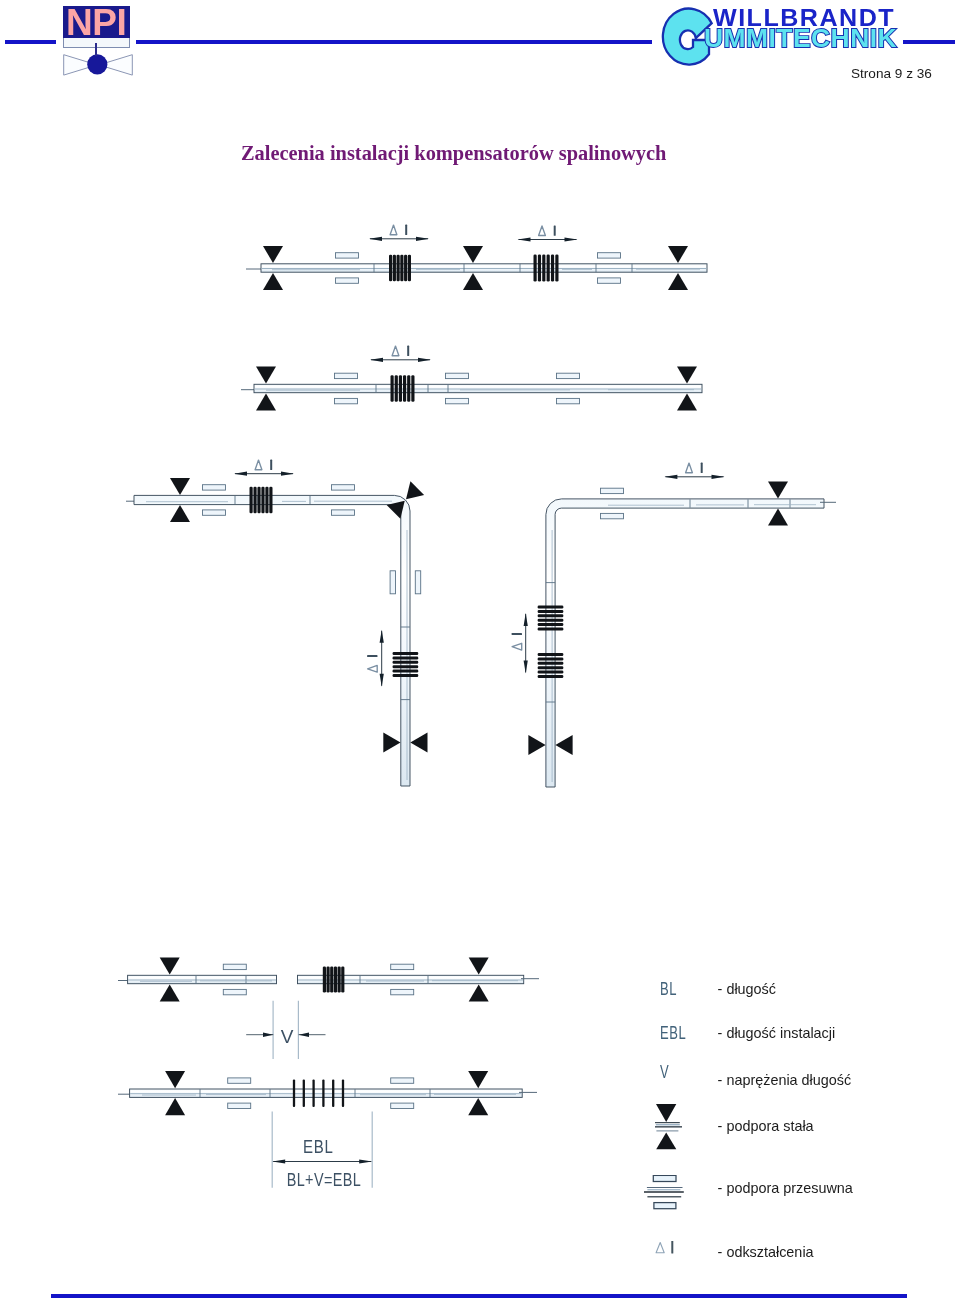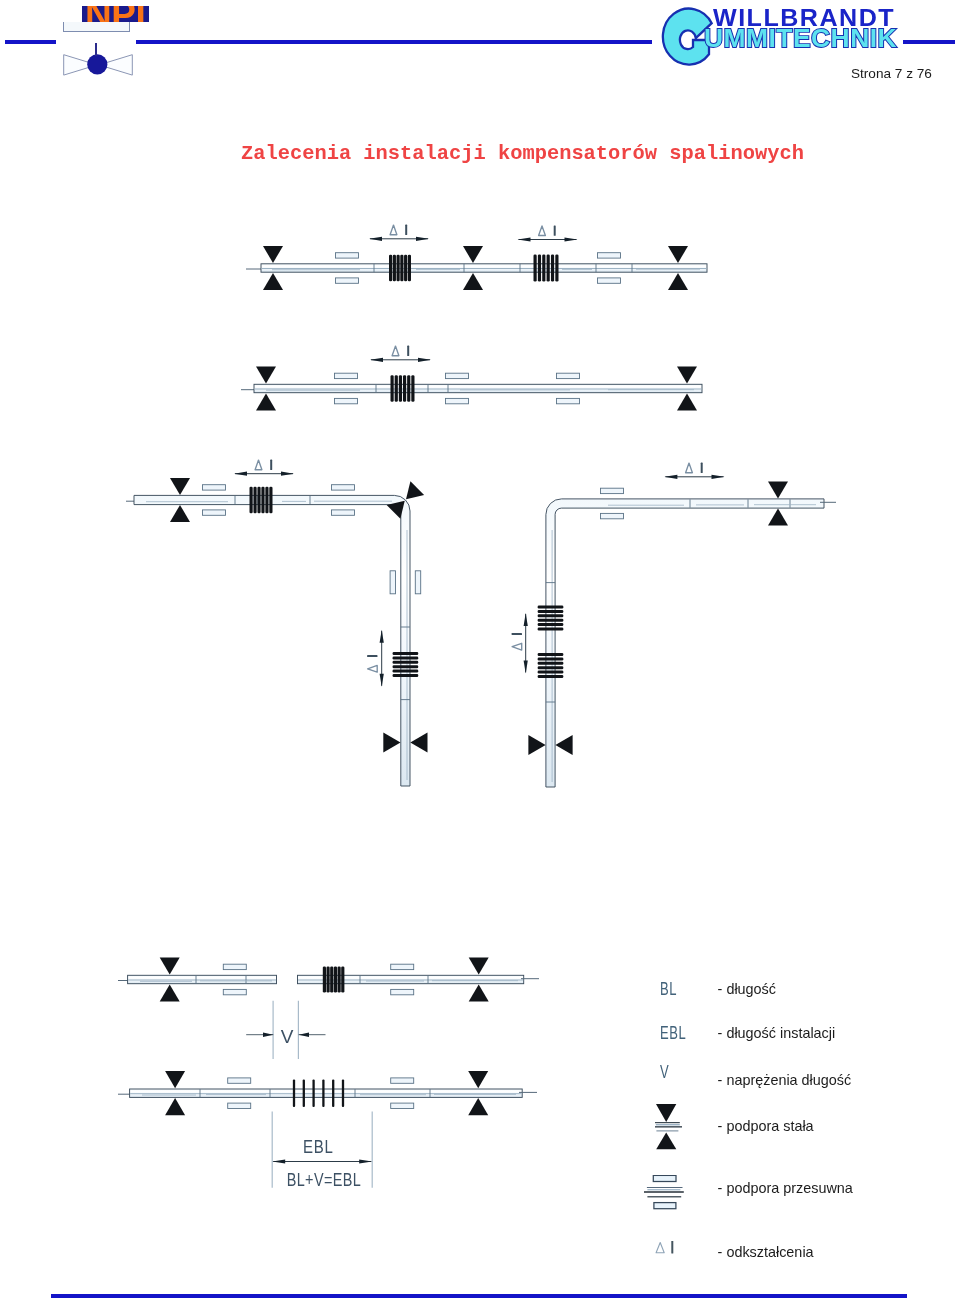--- a/index.html
+++ b/index.html
@@ -7,24 +7,24 @@
   .page{position:absolute;left:0;top:0;width:960px;height:1308px;}
 
   
   .hrule{position:absolute;height:4px;background:#1414c8;top:40px;}
   .hrule-a{left:5px;width:51px;}
   .hrule-b{left:136px;width:516px;}
   .hrule-c{left:903px;width:52px;}
 
   
   .npi{position:absolute;left:62.5px;top:6px;width:68px;}
-    .npi-box{width:67.3px;height:16px;background:#1a1a8c;color:#f97316;
+    .npi-box{width:67.3px;height:32px;background:#1a1a8c;color:#fca5a5;
            font-family:"Liberation Sans",sans-serif;font-weight:bold;font-size:37px;
            line-height:1;text-align:center;letter-spacing:-0.5px;box-sizing:border-box;
-           display:flex;align-items:center;justify-content:center;overflow:hidden;margin-left:19px;}
+           display:flex;align-items:center;justify-content:center;overflow:hidden;}
   .npi-box span{display:block;transform:scaleY(0.98) translateY(0.6px);}
   .npi-under{width:67.3px;height:9.7px;background:#f4f8fb;border:1px solid #7e8db0;border-top:none;box-sizing:border-box;}
   .npi-valve{position:absolute;left:0px;top:48.2px;}
   .npi-stem{position:absolute;left:32.6px;top:36.8px;width:1.6px;height:13px;background:#2b2b8c;}
 
   
   .wb{position:absolute;left:650px;top:0px;width:260px;height:72px;text-decoration:underline;}
   .wb-g{position:absolute;left:5px;top:7px;}
   .wb-w1{position:absolute;left:63px;top:5px;font-family:"Liberation Sans",sans-serif;
          font-weight:bold;font-size:23.5px;color:#1a24c8;letter-spacing:1.4px;
@@ -32,22 +32,22 @@
   .wb-w2{position:absolute;left:54px;top:24.4px;font-family:"Liberation Sans",sans-serif;
          font-weight:bold;font-size:25px;color:#5de2ef;letter-spacing:0.45px;
          -webkit-text-stroke:1.9px #1730b0; paint-order:stroke fill;
          transform:scaleX(1.0566);transform-origin:left top;white-space:nowrap;}
 
   
   .page-label{position:absolute;left:851px;top:66px;font-size:13.6px;color:#1c1c1c;
               font-family:"Liberation Sans",sans-serif;white-space:nowrap;}
 
   
-  .sec-title{position:absolute;font-weight:bold;color:#ef4444;white-space:nowrap;
-             font-family:Liberation Mono, monospace;}
+  .sec-title{position:absolute;font-weight:bold;color:#701a75;white-space:nowrap;
+             font-family:Liberation Serif, serif;}
   .sec-title-1{left:241px;top:141.5px;font-size:20.4px;}
   .sec-title-2{left:304px;top:872.5px;font-size:20.7px;}
 
   
   .fig{position:absolute;}
   .fig-top{left:0px;top:190px;}
   .fig-bot{left:110px;top:940px;}
 
   
   .legend{position:absolute;left:642px;top:960px;width:320px;height:320px;}
@@ -105,21 +105,21 @@
                  L54.0 33.0
                  L38.0 33.0
                  L38.0 40.0
                  A8.0 9.4 0 1 1 40.8 31.2
                  Z" fill="#5de2ef" stroke="#1730b0" stroke-width="2.3" stroke-linejoin="miter" stroke-miterlimit="8"></path>
       </svg>
       <div class="wb-w1">WILLBRANDT</div>
       <div class="wb-w2">UMMITECHNIK</div>
     </div>
 
-    <div class="page-label">Strona 7 z 76</div>
+    <div class="page-label">Strona 9 z 36</div>
   </div>
 
   <div class="sec-title sec-title-1">Zalecenia instalacji kompensatorów spalinowych</div>
 
 
   <svg class="fig fig-top" width="960" height="720" viewBox="0 0 960 720">
     <defs>
       <linearGradient id="pipeg" x1="0" y1="0" x2="0" y2="1">
         <stop offset="0%" stop-color="#f2f8fc"></stop>
         <stop offset="28%" stop-color="#ffffff"></stop>

